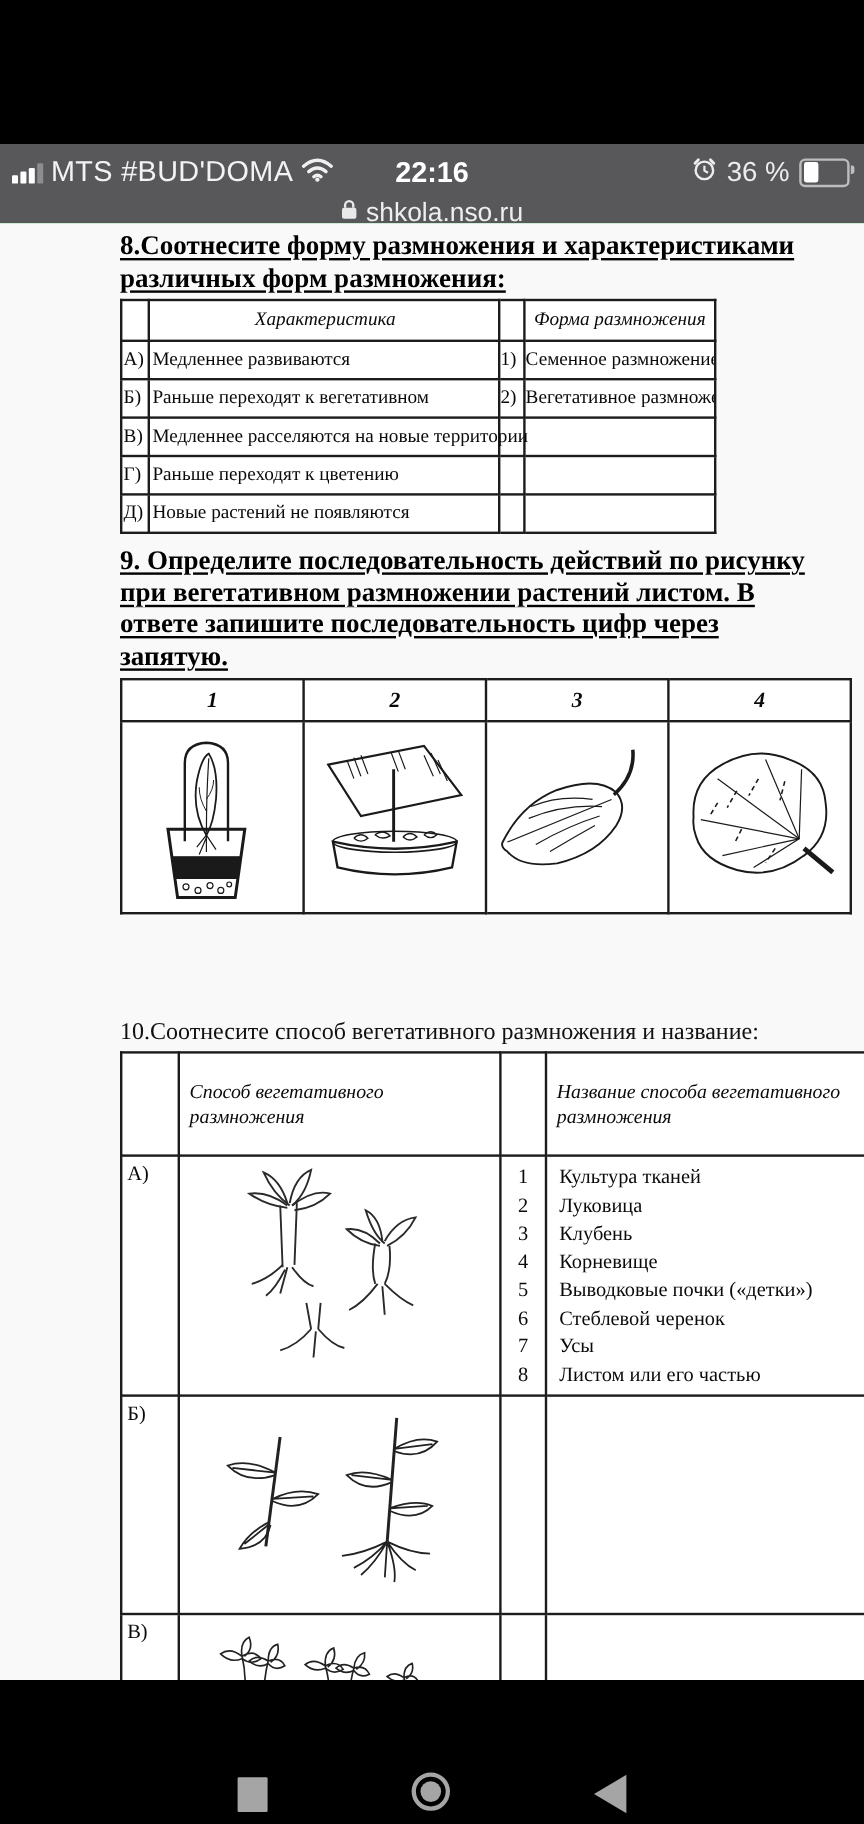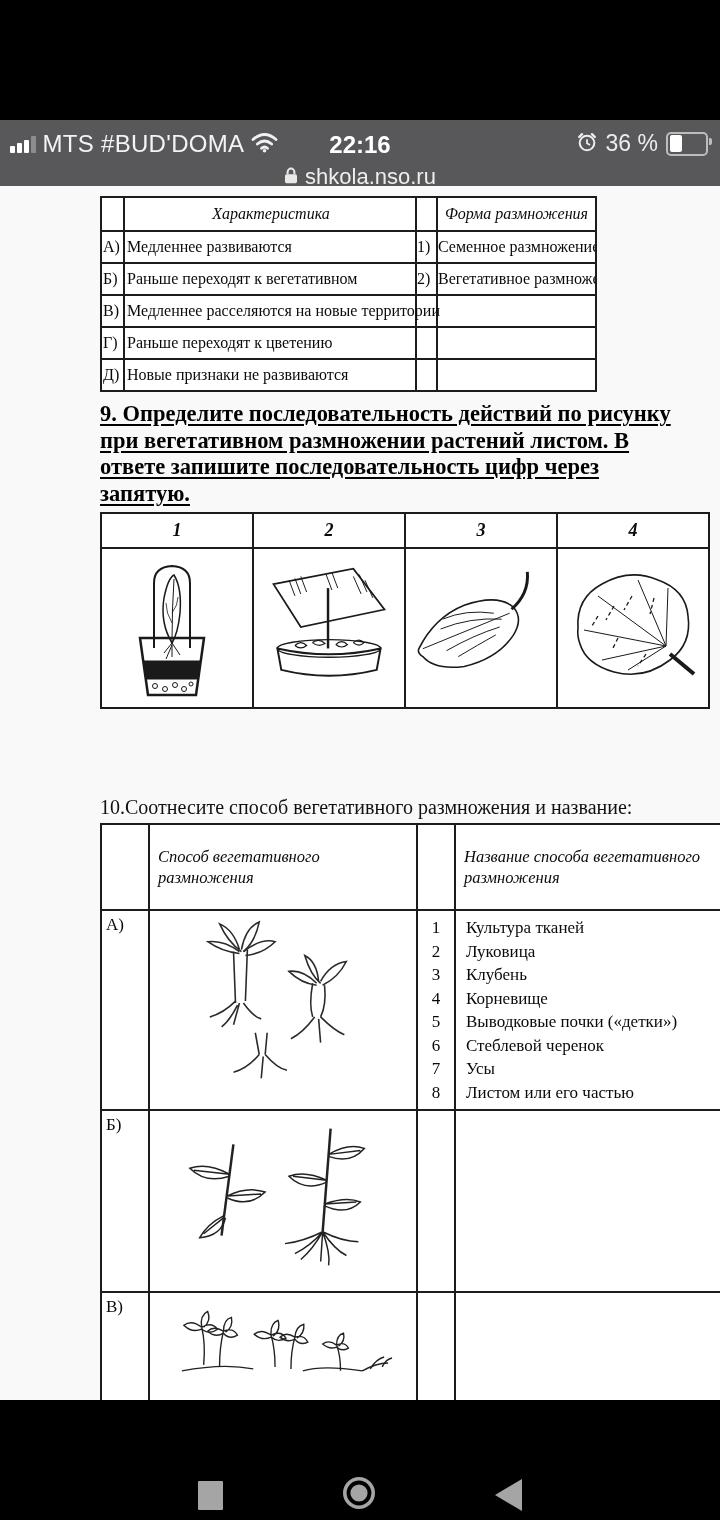--- a/index.html
+++ b/index.html
@@ -135,20 +135,21 @@
             <rect x="1" y="7.2" width="12" height="9" rx="1.6" fill="#e9e9e9"></rect>
             <path d="M3.6 7.2 V5 a3.4 3.4 0 0 1 6.8 0 V7.2" fill="none" stroke="#e9e9e9" stroke-width="2"></path>
           </svg>
       </span>
       <span class="sb-url">shkola.nso.ru</span>
     </div>
   </div>
 
   <div class="content">
 
+    <div class="q-title">8.Соотнесите форму размножения и характеристиками различных форм размножения:</div>
 
     <table class="t8">
       <tbody>
           <tr class="hdr">
         <td class="c-letter"></td>
         <td class="c-char hcell">Характеристика</td>
         <td class="c-num"></td>
         <td class="c-form hcell">Форма размножения</td>
       </tr>
       <tr>
@@ -170,21 +171,21 @@
         <td class="c-form"></td>
       </tr>
       <tr>
         <td class="c-letter">Г)</td>
         <td class="c-char">Раньше переходят к цветению</td>
         <td class="c-num"></td>
         <td class="c-form"></td>
       </tr>
       <tr>
         <td class="c-letter">Д)</td>
-        <td class="c-char">Новые признаки не развиваются</td>
+        <td class="c-char">Новые растений не появляются</td>
         <td class="c-num"></td>
         <td class="c-form"></td>
       </tr>
     </tbody>
       </table>
 
     <div class="q-title m9">9. Определите последовательность действий по рисунку при вегетативном размножении растений листом. В ответе запишите последовательность цифр через запятую.</div>
 
     <table class="t9">
       <tbody>

